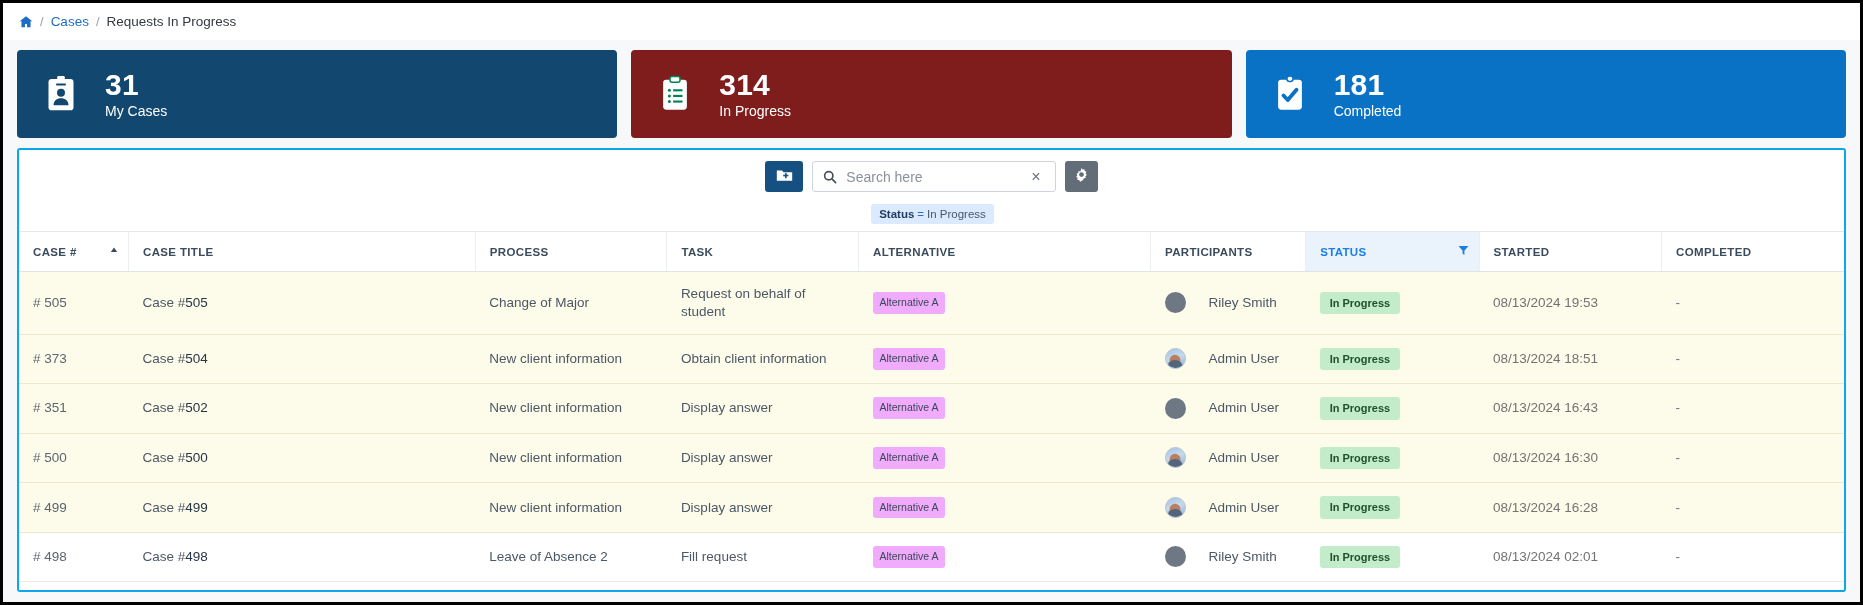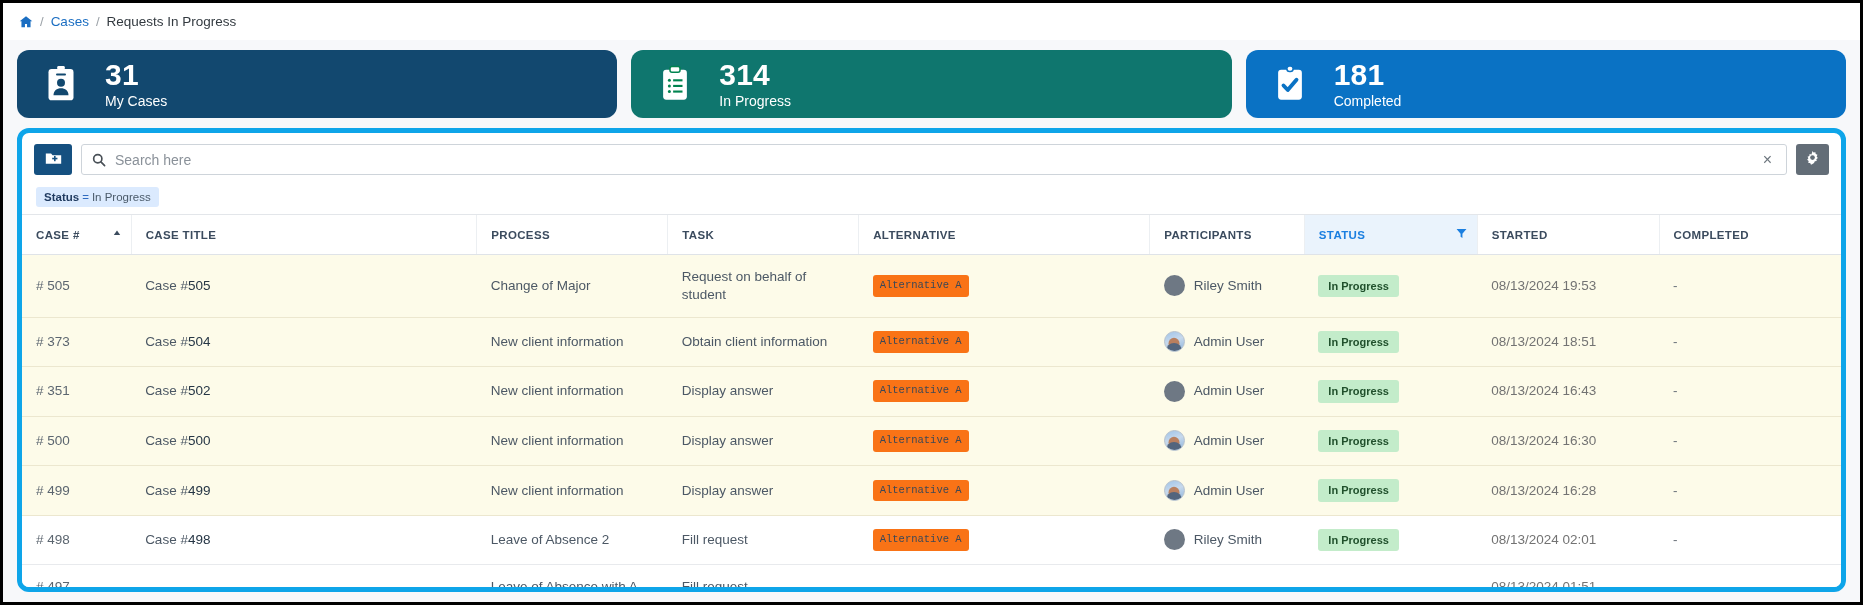--- a/index.html
+++ b/index.html
@@ -32,46 +32,47 @@
   .crumb-current { color: #333a40; font-size: 13.5px; }
 
   
   .cards-row {
     display: flex; gap: 14px;
     padding: 10px 14px 10px 14px;
     flex: 0 0 auto;
   }
   .stat-card {
     flex: 1 1 0;
-    height: 68px;
-    border-radius: 12px;
+    height: 88px;
+    border-radius: 4px;
     display: flex; align-items: center;
     padding: 8px 22px;
     color: #ffffff;
     cursor: pointer;
   }
   .stat-card .card-icon {
     width: 44px; height: 44px;
     display: flex; align-items: center; justify-content: center;
     margin-right: 22px;
     flex: 0 0 auto;
   }
   .stat-card .card-text { display: flex; flex-direction: column; line-height: 1.08; }
   .stat-num { font-size: 30px; font-weight: bold; letter-spacing: 0.2px; }
   .stat-label { font-size: 14px; margin-top: 3px; }
 
   
   .panel {
     background: #ffffff;
     margin: 0 14px 10px 14px;
-    border: 5px solid #0ea5e9;
-    border-radius: 12px;
+    border: 2px solid #0ea5e9;
+    border-radius: 3px;
     flex: 1 1 auto;
     display: flex; flex-direction: column;
     overflow: hidden;
+    align-items: center;
   }
   .search-row {
     display: flex; align-items: center; gap: 9px;
     padding: 11px 12px 6px 12px;
   }
   .new-btn {
     width: 38px; height: 31px;
     background: #155080;
     border: none; border-radius: 3px;
     display: flex; align-items: center; justify-content: center;
@@ -158,39 +159,38 @@
   }
   tbody tr.row-highlight { background: #fdfbe9; }
   tbody tr.row-plain { background: #ffffff; }
   tbody tr.row-plain td { border-bottom: 1px solid #e8eaed; }
   td.case-num { color: #5c6670; }
   .case-title { color: #4c5865; }
   .case-title b { color: #263645; font-weight: normal; }
 
   .alt-badge {
     display: inline-block;
-    background: #f97316;
+    background: #f0abfc;
     color: #3b4857;
     font-size: 10.5px;
     padding: 4px 7px;
     border-radius: 3px;
     white-space: nowrap;
-    font-family: Liberation Mono, monospace;
   }
   .status-badge {
     display: inline-block;
     background: #c3ecca;
     color: #20502c;
     font-size: 11px;
     font-weight: bold;
     padding: 4px 10px;
     border-radius: 3px;
     white-space: nowrap;
   }
-  .participant { display: flex; align-items: center; gap: 9px; }
+  .participant { display: flex; align-items: center; gap: 23px; }
   .avatar {
     width: 21px; height: 21px; border-radius: 50%;
     flex: 0 0 auto;
     background: #6e7884;
     overflow: hidden;
     position: relative;
   }
   .avatar.photo {
     background: linear-gradient(160deg,#9fc3e8 0%,#c7d9ec 45%,#8fb4dc 100%);
     border: 1px solid #b9c3cd;
@@ -245,21 +245,21 @@
           <circle cx="12" cy="14" r="3.2" fill="#12486f"></circle>
           <path d="M6 24c0-3.6 2.7-5.6 6-5.6s6 2 6 5.6H6z" fill="#12486f"></path>
         </svg>
       </span>
       <span class="card-text">
         <span class="stat-num">31</span>
         <span class="stat-label">My Cases</span>
       </span>
     </div>
 
-    <div class="stat-card" style="background:#0f766e">
+    <div class="stat-card" style="background:#7f1d1d">
       <span class="card-icon">
         <svg width="30" height="38" viewBox="0 0 24 30" fill="#ffffff">
           <rect x="2.5" y="3.5" width="19" height="24" rx="2.5"></rect>
           <rect x="8" y="1" width="8" height="4.5" rx="1.6" fill="#ffffff" stroke="#00834f" stroke-width="1.2"></rect>
           <circle cx="7.5" cy="12" r="1.2" fill="#00834f"></circle>
           <circle cx="7.5" cy="16.5" r="1.2" fill="#00834f"></circle>
           <circle cx="7.5" cy="21" r="1.2" fill="#00834f"></circle>
           <rect x="10.5" y="11.2" width="7.5" height="1.7" fill="#00834f"></rect>
           <rect x="10.5" y="15.7" width="7.5" height="1.7" fill="#00834f"></rect>
           <rect x="10.5" y="20.2" width="7.5" height="1.7" fill="#00834f"></rect>

